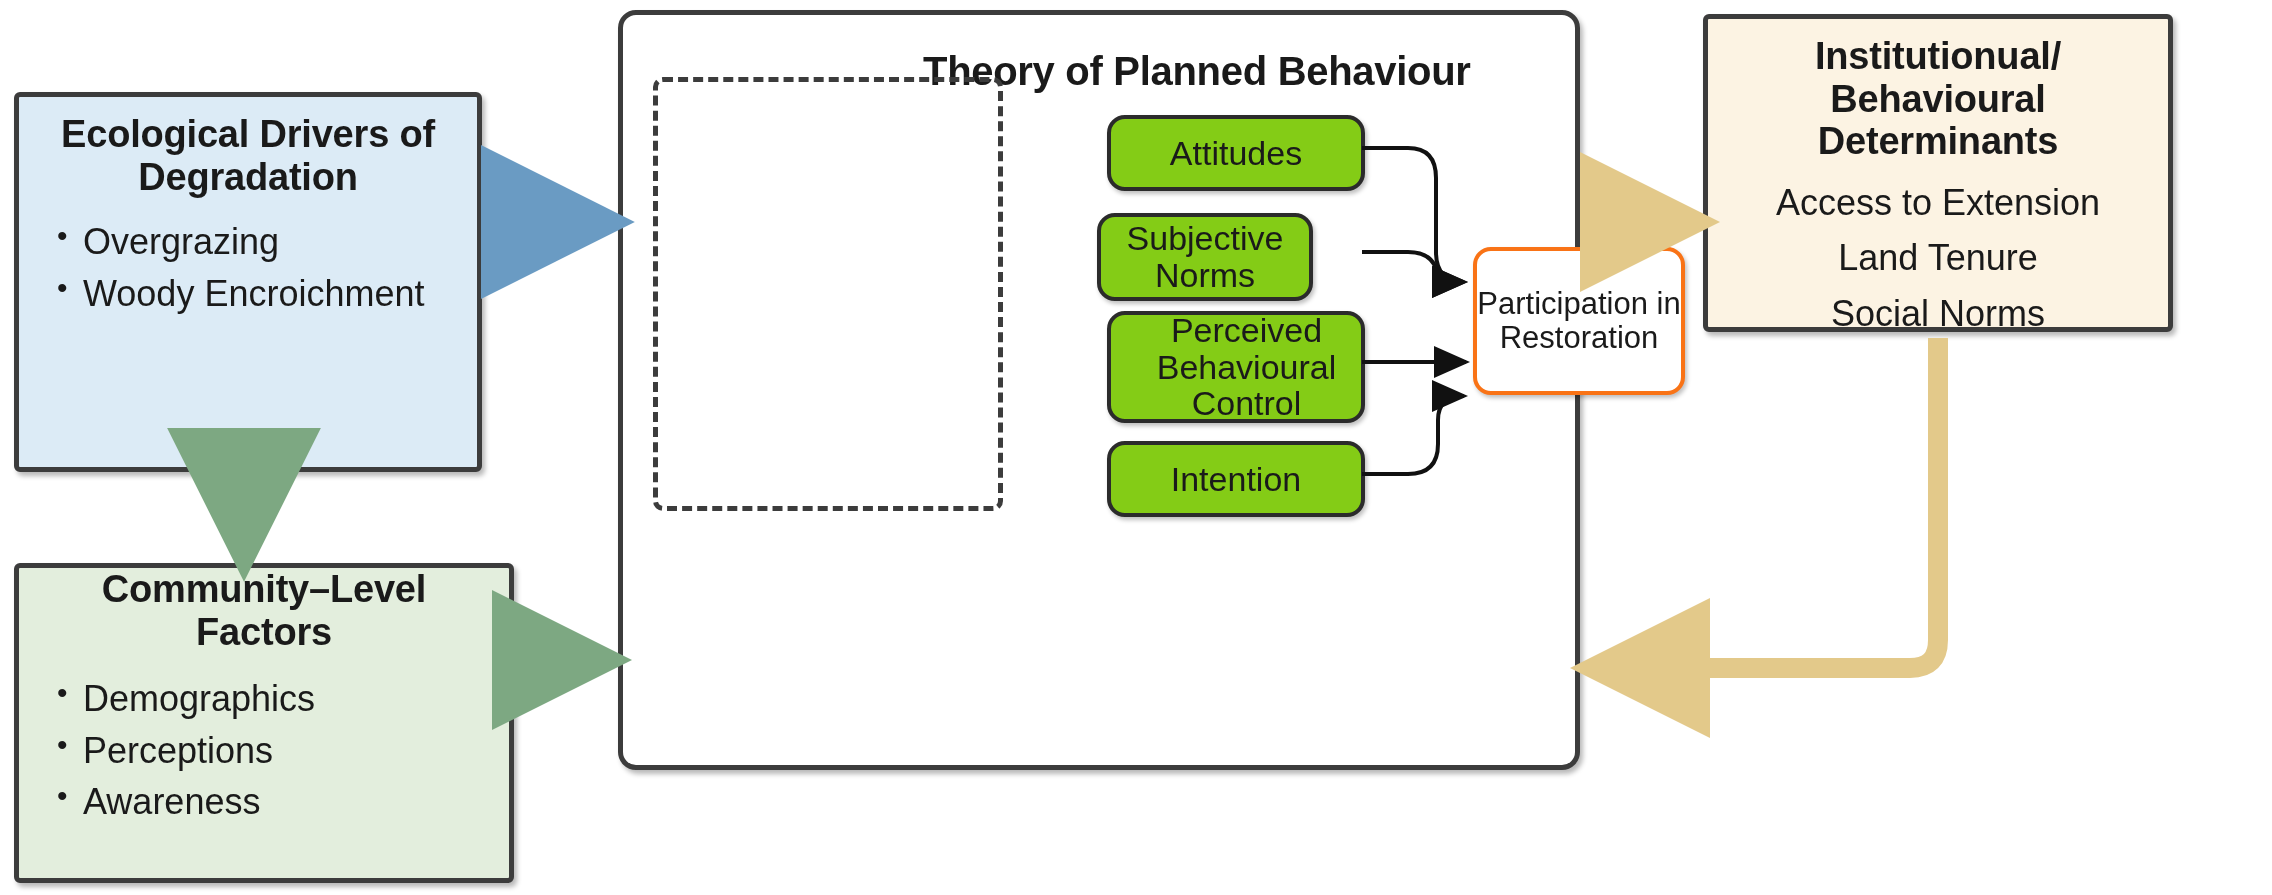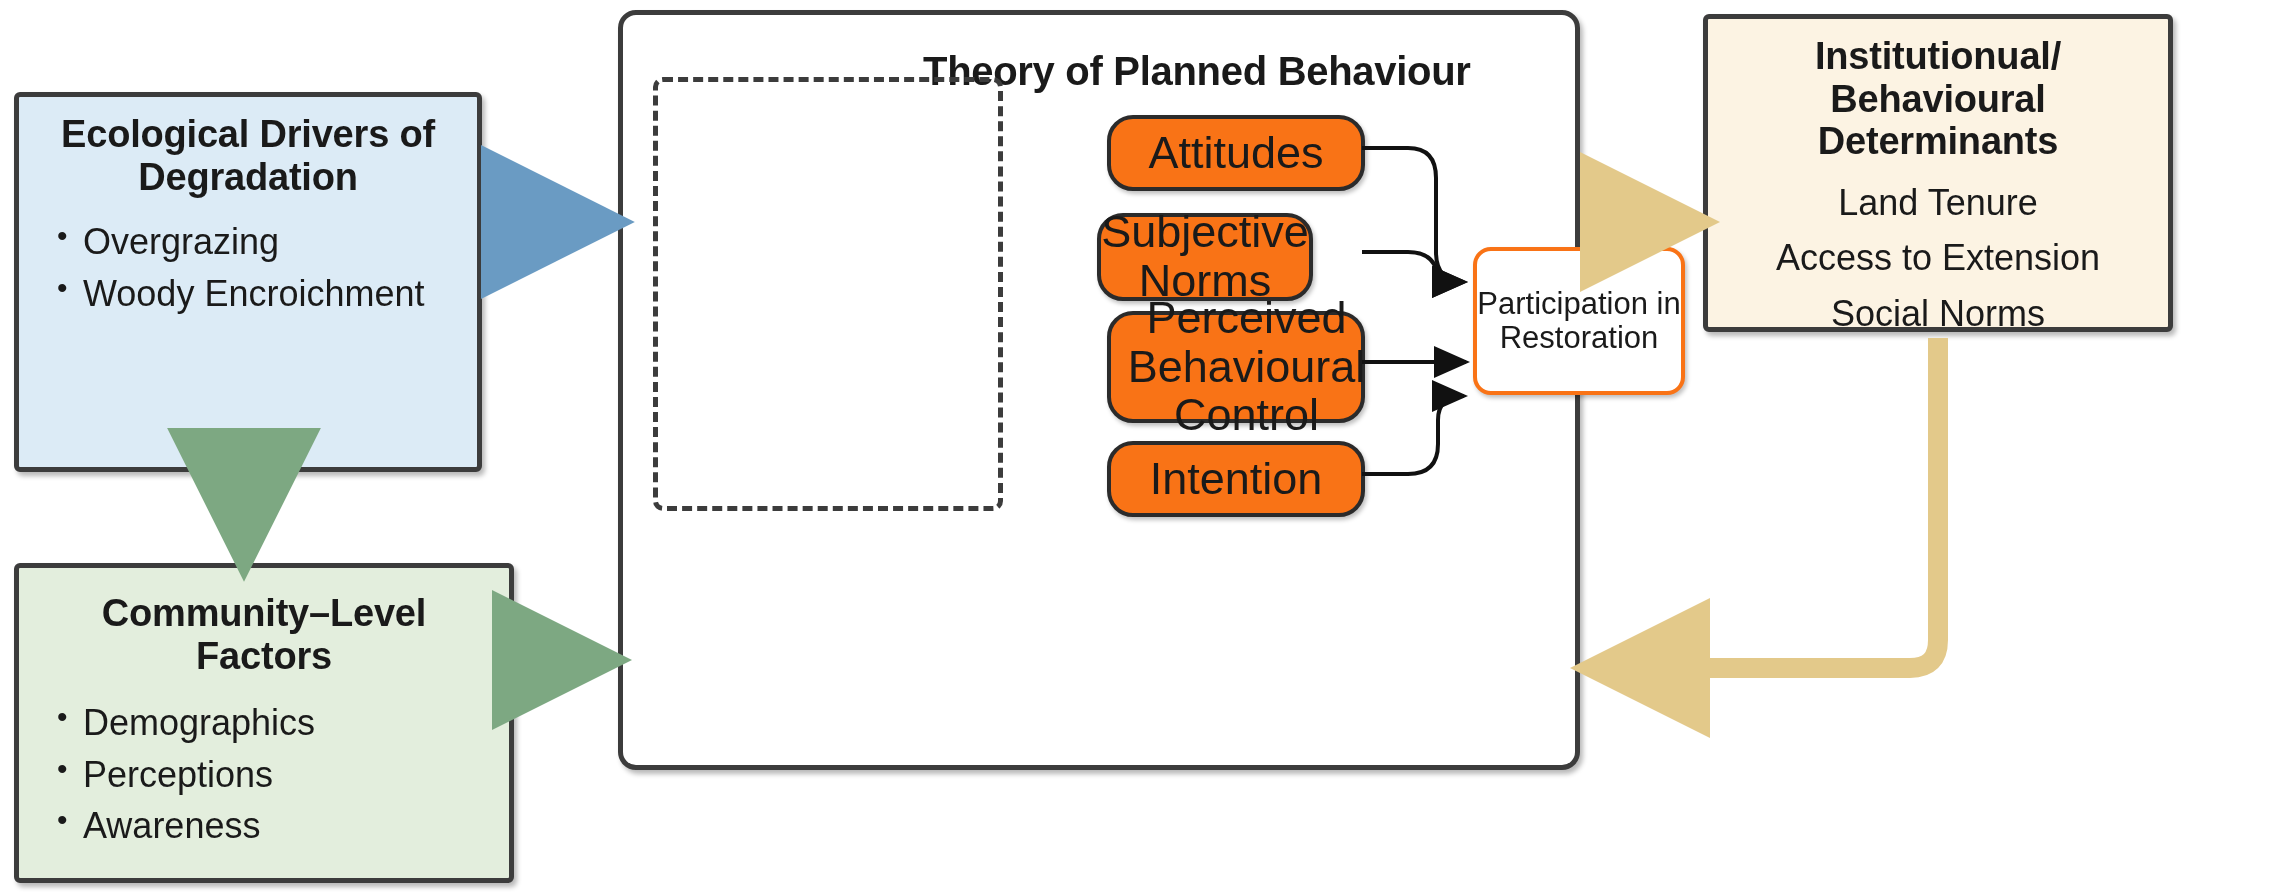--- a/index.html
+++ b/index.html
@@ -67,21 +67,21 @@
     padding: 16px 14px 10px 14px;
   }
   #eco-box .box-title { font-size: 38px; margin-bottom: 16px; }
   #eco-box .bullets { font-size: 36px; padding-left: 16px; }
 
   
   #community-box {
     left: 14px;  top: 563px;
     width: 500px; height: 320px;
     background: #e3eedd;
-    padding: 24px 14px 8px 14px;
+    padding: 0 14px 8px 14px;
   }
   #community-box .box-title { font-size: 38px; margin-bottom: 18px; }
   #community-box .bullets { font-size: 36px; padding-left: 16px; }
 
   
   #inst-box {
     left: 1703px; top: 14px;
     width: 470px; height: 318px;
     background: #fcf3e3;
     padding: 16px 12px 10px 12px;
@@ -119,28 +119,28 @@
     border: 5px dashed #3c3c3c;
     border-radius: 10px;
     box-sizing: border-box;
   }
 
   
   .construct {
     position: absolute;
     box-sizing: border-box;
     border: 4px solid #2b2b2b;
-    border-radius: 26px;
-    background: #f97316;
+    border-radius: 18px;
+    background: #84cc16;
     box-shadow: 2px 3px 4px rgba(0,0,0,0.25);
     display: flex;
     align-items: center;
     justify-content: center;
     text-align: center;
-    font-size: 45px;
+    font-size: 34px;
     line-height: 1.08;
   }
   #c-attitudes   { left: 484px; top: 100px; width: 258px; height: 76px; }
   #c-norms       { left: 474px; top: 198px; width: 216px; height: 88px; }
   #c-pbc         { left: 484px; top: 296px; width: 258px; height: 112px; padding-left: 21px; }
   #c-intention   { left: 484px; top: 426px; width: 258px; height: 76px; }
 
   #c-participation {
     position: absolute;
     left: 850px; top: 232px;
@@ -198,22 +198,22 @@
     <div class="construct" id="c-norms">Subjective Norms</div>
     <div class="construct" id="c-pbc">Perceived Behavioural Control</div>
     <div class="construct" id="c-intention">Intention</div>
 
     <div id="c-participation">Participation in Restoration</div>
   </div>
 
   <div class="box" id="inst-box">
     <div class="box-title">Institutionual/ Behavioural Determinants</div>
     <ul class="plainlist">
+      <li>Access to Extension</li>
       <li>Land Tenure</li>
-      <li>Access to Extension</li>
       <li>Social Norms</li>
     </ul>
   </div>
 
   <svg id="links" viewBox="0 0 2272 895">
     <defs>
       <marker id="ah-blue" markerWidth="7" markerHeight="7" refX="5.6" refY="3.5" orient="auto">
         <path d="M0,0 L7,3.5 L0,7 Z" fill="#6a9bc3"></path>
       </marker>
       <marker id="ah-green" markerWidth="7" markerHeight="7" refX="5.6" refY="3.5" orient="auto">

